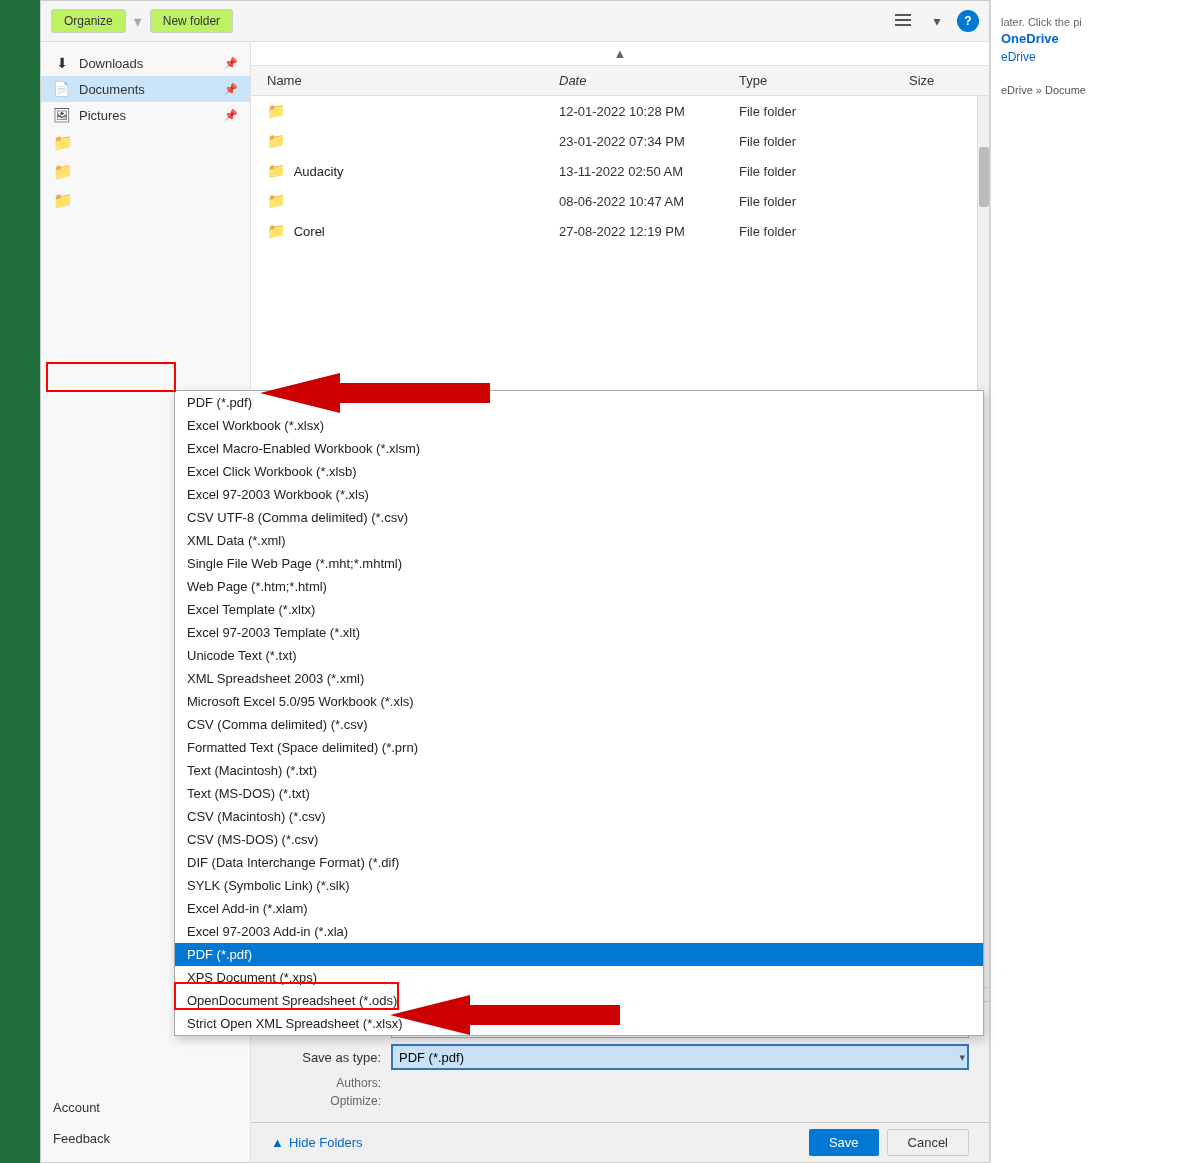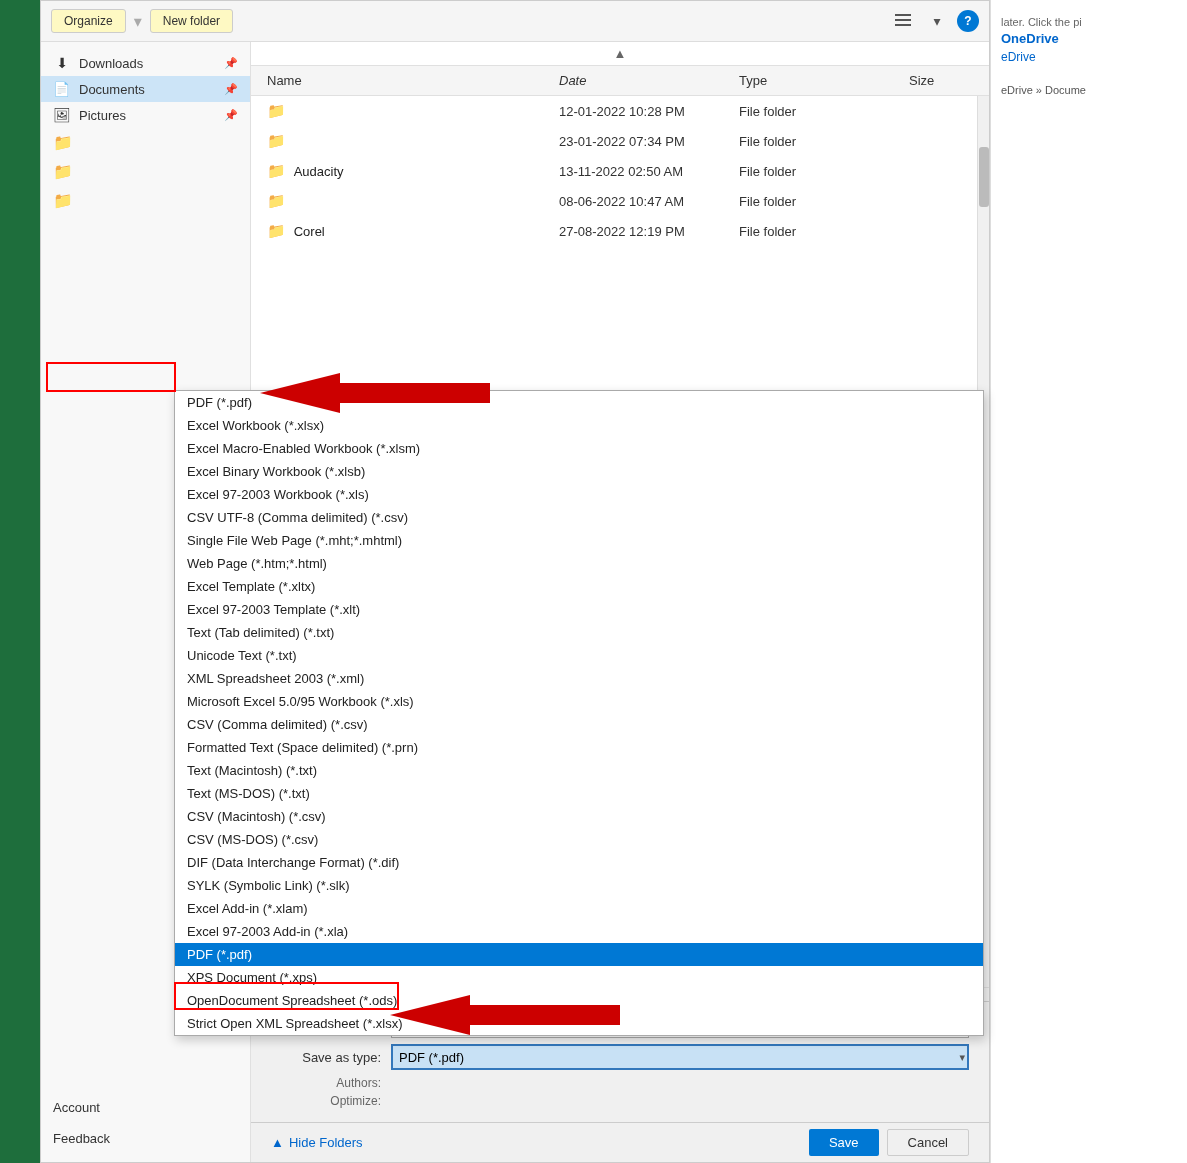--- a/index.html
+++ b/index.html
@@ -29,21 +29,21 @@
     .toolbar {
       display: flex;
       align-items: center;
       padding: 6px 10px;
       background: #f5f5f5;
       border-bottom: 1px solid #ddd;
       gap: 8px;
     }
     .toolbar-btn {
       padding: 4px 12px;
-      background: #fef9c3;
+      background: #bef264;
       border: 1px solid #ccc;
       border-radius: 3px;
       cursor: pointer;
       font-size: 12px;
       color: #333;
     }
     .toolbar-right {
       margin-left: auto;
       display: flex;
       align-items: center;
@@ -565,28 +565,28 @@
         </div>
       </div>
     </div>
   </div>
 </div>
 
 <div class="dropdown-container" id="dropdown">
 <div class="dropdown-item">PDF (*.pdf)</div>
     <div class="dropdown-item">Excel Workbook (*.xlsx)</div>
     <div class="dropdown-item">Excel Macro-Enabled Workbook (*.xlsm)</div>
-    <div class="dropdown-item">Excel Binary Workbook (*.xlsb)</div>
+    <div class="dropdown-item">Excel Click Workbook (*.xlsb)</div>
     <div class="dropdown-item">Excel 97-2003 Workbook (*.xls)</div>
     <div class="dropdown-item">CSV UTF-8 (Comma delimited) (*.csv)</div>
+    <div class="dropdown-item">XML Data (*.xml)</div>
     <div class="dropdown-item">Single File Web Page (*.mht;*.mhtml)</div>
     <div class="dropdown-item">Web Page (*.htm;*.html)</div>
     <div class="dropdown-item">Excel Template (*.xltx)</div>
     <div class="dropdown-item">Excel 97-2003 Template (*.xlt)</div>
-    <div class="dropdown-item">Text (Tab delimited) (*.txt)</div>
     <div class="dropdown-item">Unicode Text (*.txt)</div>
     <div class="dropdown-item">XML Spreadsheet 2003 (*.xml)</div>
     <div class="dropdown-item">Microsoft Excel 5.0/95 Workbook (*.xls)</div>
     <div class="dropdown-item">CSV (Comma delimited) (*.csv)</div>
     <div class="dropdown-item">Formatted Text (Space delimited) (*.prn)</div>
     <div class="dropdown-item">Text (Macintosh) (*.txt)</div>
     <div class="dropdown-item">Text (MS-DOS) (*.txt)</div>
     <div class="dropdown-item">CSV (Macintosh) (*.csv)</div>
     <div class="dropdown-item">CSV (MS-DOS) (*.csv)</div>
     <div class="dropdown-item">DIF (Data Interchange Format) (*.dif)</div>

